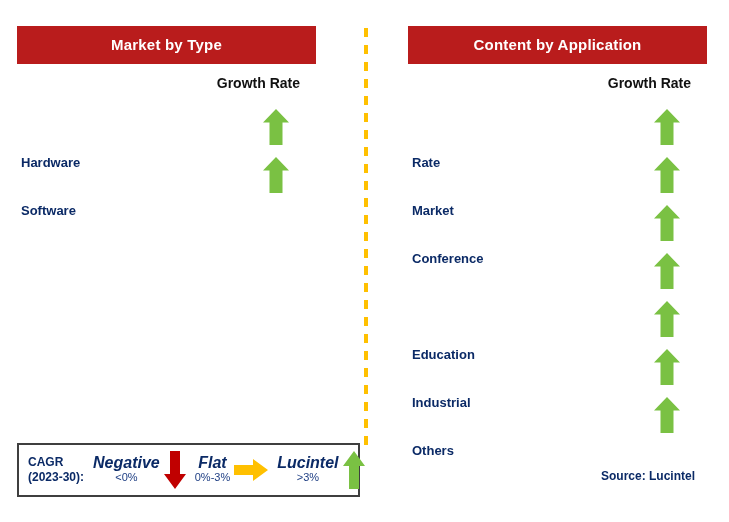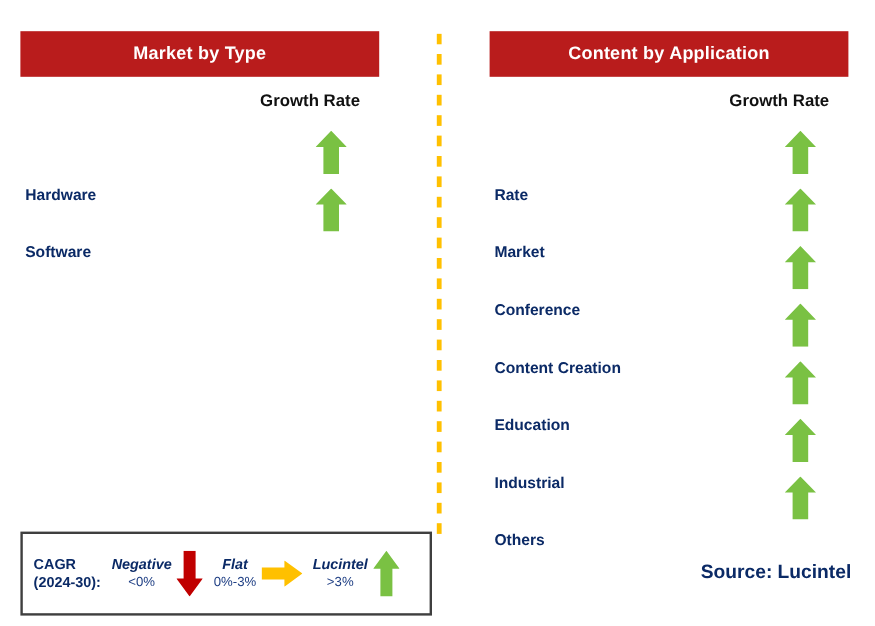--- a/index.html
+++ b/index.html
@@ -99,21 +99,21 @@
     background-size: 4px 17px;
     background-repeat: repeat-y;
   }
 
   
   .legend {
     position: absolute;
     left: 17px;
     top: 443px;
     width: 343px;
-    height: 70px;
+    height: 54px;
     border: 2px solid #3f3f3f;
     background: #ffffff;
     box-sizing: border-box;
     display: flex;
     align-items: center;
   }
 
   .legend-title {
     font-size: 12px;
     font-weight: bold;
@@ -130,21 +130,21 @@
   }
 
   .legend-texts {
     display: flex;
     flex-direction: column;
     align-items: center;
     line-height: 15px;
   }
 
   .legend-state {
-    font-size: 12px;
+    font-size: 16px;
     font-weight: bold;
     font-style: italic;
     color: #0b2a66;
     white-space: nowrap;
   }
 
   .legend-range {
     font-size: 11px;
     color: #1f3f84;
     white-space: nowrap;
@@ -156,23 +156,23 @@
     margin-left: 4px;
   }
   .legend-arrow.flat {
     width: 34px;
     height: 22px;
   }
 
   
   .source {
     position: absolute;
-    left: 584px;
+    left: 601px;
     top: 469px;
-    font-size: 16px;
+    font-size: 12px;
     font-weight: bold;
     color: #0b2a66;
     white-space: nowrap;
   }
 </style>
 </head>
 <body>
 
 <div class="canvas">
 
@@ -230,21 +230,20 @@
       <div class="row">
         <span class="row-label">Conference</span>
         <span class="row-arrow arrow-up">
           <svg viewBox="0 0 26 36" preserveAspectRatio="none">
             <polygon points="13,0 26,13.5 19.5,13.5 19.5,36 6.5,36 6.5,13.5 0,13.5" fill="#7ac143"></polygon>
           </svg>
         </span>
       </div>
 
       <div class="row">
-        <span class="row-label">Content Creation</span>
         <span class="row-arrow arrow-up">
           <svg viewBox="0 0 26 36" preserveAspectRatio="none">
             <polygon points="13,0 26,13.5 19.5,13.5 19.5,36 6.5,36 6.5,13.5 0,13.5" fill="#7ac143"></polygon>
           </svg>
         </span>
       </div>
 
       <div class="row">
         <span class="row-label">Education</span>
         <span class="row-arrow arrow-up">
@@ -271,21 +270,21 @@
           </svg>
         </span>
       </div>
 
     </div>
   </div>
 
   <div class="legend">
     <div class="legend-title">
       <div>CAGR</div>
-      <div>(2024-30):</div>
+      <div>(2023-30):</div>
     </div>
 
     <div class="legend-item">
       <div class="legend-texts">
         <span class="legend-state">Negative</span>
         <span class="legend-range">&lt;0%</span>
       </div>
       <span class="legend-arrow">
         <svg viewBox="0 0 22 38" preserveAspectRatio="none" width="100%" height="100%">
           <polygon points="11,38 22,23 16,23 16,0 6,0 6,23 0,23" fill="#c00000"></polygon>

